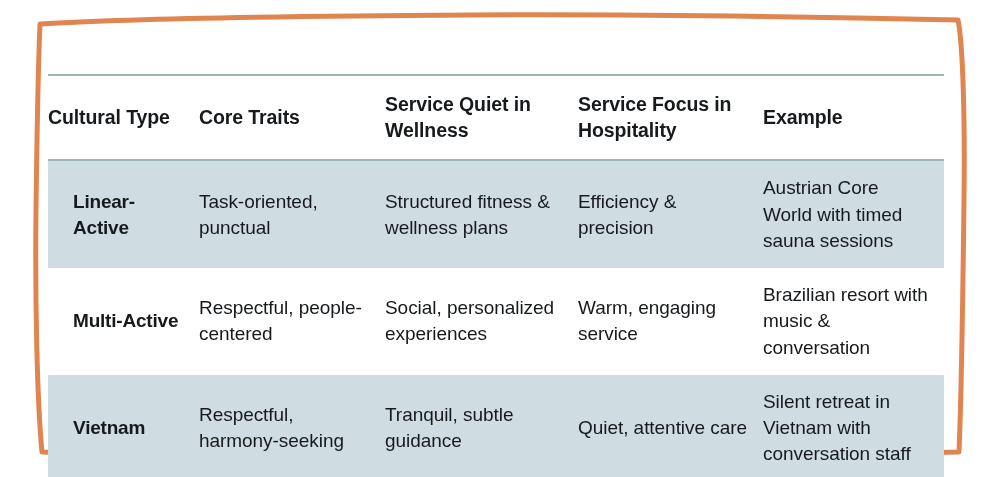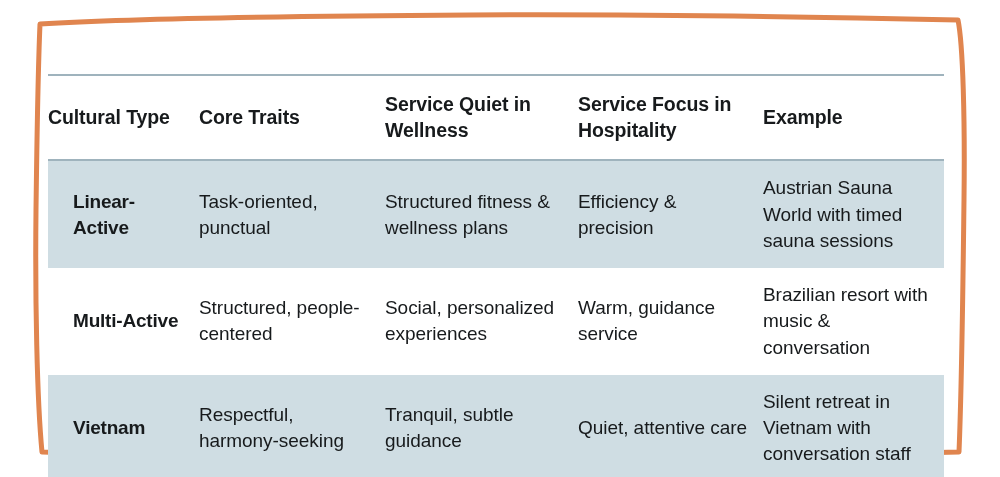--- a/index.html
+++ b/index.html
@@ -130,27 +130,27 @@
         <th>Service Focus in Hospitality</th>
         <th>Example</th>
       </tr>
     </thead>
     <tbody>
       <tr class="shaded">
         <td class="first type-cell">Linear-Active</td>
         <td>Task-oriented, punctual</td>
         <td>Structured fitness &amp; wellness plans</td>
         <td>Efficiency &amp; precision</td>
-        <td>Austrian Sauna World with timed sauna sessions</td>
+        <td>Austrian Core World with timed sauna sessions</td>
       </tr>
       <tr class="plain">
         <td class="first type-cell">Multi-Active</td>
-        <td>Structured, people-centered</td>
+        <td>Respectful, people-centered</td>
         <td>Social, personalized experiences</td>
-        <td>Warm, guidance service</td>
+        <td>Warm, engaging service</td>
         <td>Brazilian resort with music &amp; conversation</td>
       </tr>
       <tr class="shaded last-shaded">
         <td class="first type-cell">Vietnam</td>
         <td>Respectful, harmony-seeking</td>
         <td>Tranquil, subtle guidance</td>
         <td>Quiet, attentive care</td>
         <td>Silent retreat in Vietnam with conversation staff</td>
       </tr>
     </tbody>

